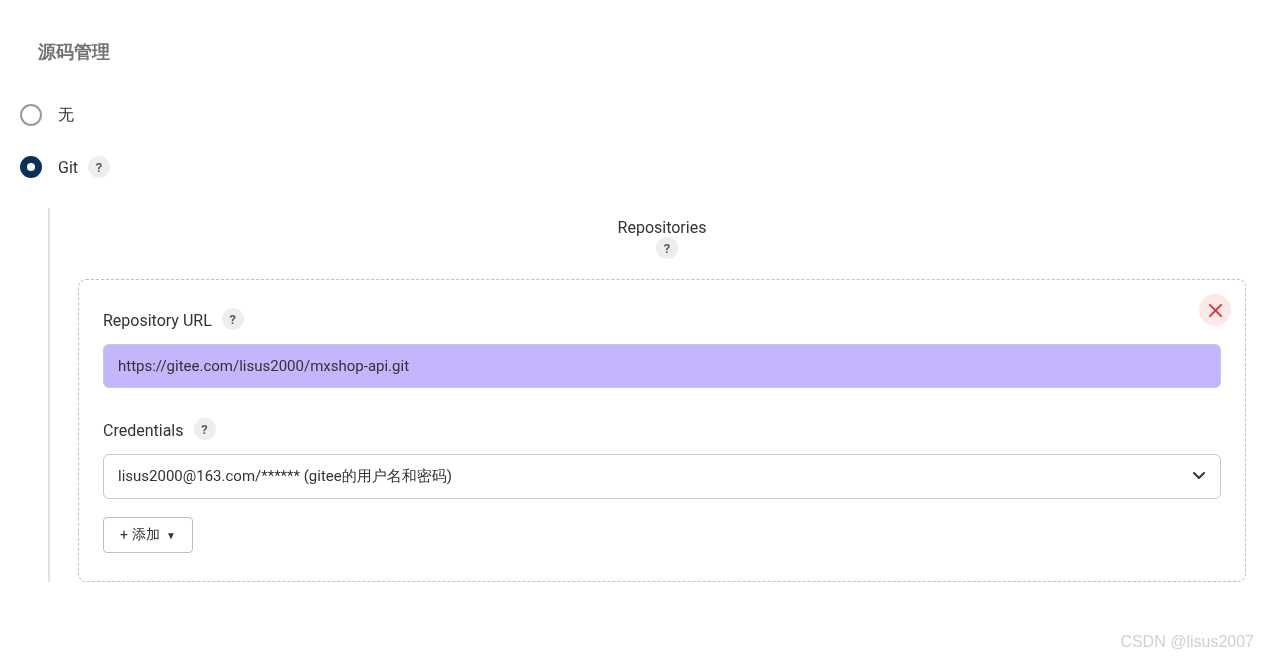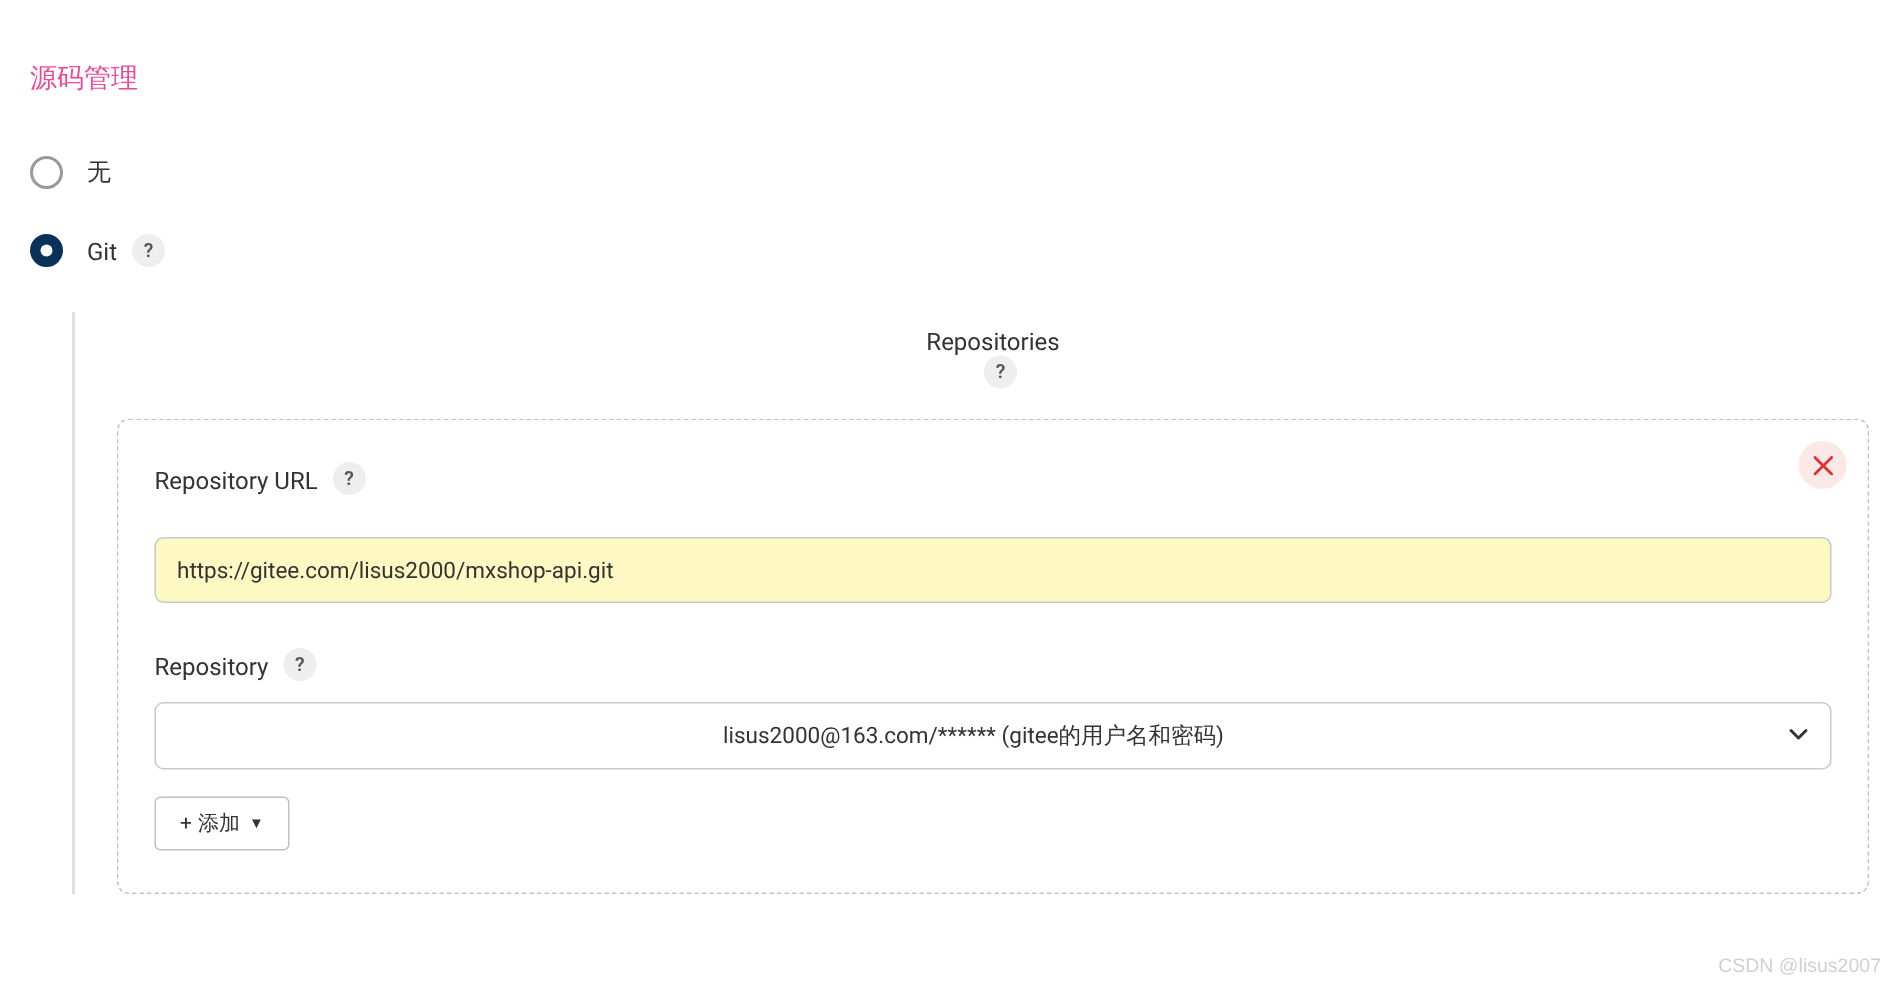--- a/index.html
+++ b/index.html
@@ -11,24 +11,25 @@
       font-family: -apple-system, BlinkMacSystemFont, "Segoe UI", Roboto, "Helvetica Neue", Arial, sans-serif;
       background: #ffffff;
       color: #333;
       padding: 20px;
       width: 1266px;
       height: 659px;
       position: relative;
     }
     .section-title {
       font-size: 18px;
-      font-weight: 400;
-      color: #ec4899;
+      font-weight: 700;
+      color: #737373;
       margin-bottom: 40px;
       margin-top: 20px;
+      margin-left: 18px;
     }
     .radio-option {
       display: flex;
       align-items: center;
       margin-bottom: 30px;
       cursor: pointer;
     }
     .radio-circle {
       width: 22px;
       height: 22px;
@@ -113,44 +114,42 @@
       align-items: flex-end;
       margin-bottom: 14px;
     }
     .text-input {
       width: 100%;
       padding: 12px 14px;
       font-size: 15px;
       border: 1px solid #c8c8c8;
       border-radius: 6px;
       color: #333;
-      background: #fef9c3;
+      background: #c4b5fd;
       outline: none;
       font-family: inherit;
-      margin-top: 14px;
     }
     .field-group {
       margin-bottom: 30px;
     }
     .select-wrapper {
       position: relative;
       width: 100%;
     }
     .select-input {
       width: 100%;
       padding: 12px 40px 12px 14px;
       font-size: 15px;
       border: 1px solid #c8c8c8;
       border-radius: 6px;
       color: #333;
       background: #fff;
       cursor: pointer;
       appearance: none;
       font-family: inherit;
-      text-align: center;
     }
     .select-chevron {
       position: absolute;
       right: 14px;
       top: 50%;
       transform: translateY(-50%);
       pointer-events: none;
     }
     .add-button {
       margin-top: 18px;
@@ -171,21 +170,21 @@
       margin-right: 2px;
     }
     .add-button .caret {
       font-size: 10px;
       margin-left: 4px;
     }
     .watermark {
       position: absolute;
       bottom: 8px;
       right: 12px;
-      font-size: 13px;
+      font-size: 16px;
       color: #d0d0d0;
       font-family: Arial, sans-serif;
     }
   </style>
 </head>
 <body>
 
 <h2 class="section-title">源码管理</h2>
 
 <div class="radio-option">
@@ -216,21 +215,21 @@
     <div class="field-group">
       <div class="field-label">
         <span>Repository URL</span>
         <span class="help-icon">?</span>
       </div>
       <input type="text" class="text-input" value="https://gitee.com/lisus2000/mxshop-api.git" style="">
     </div>
 
     <div class="field-group" style="margin-bottom:0;">
       <div class="field-label">
-        <span>Repository</span>
+        <span>Credentials</span>
         <span class="help-icon">?</span>
       </div>
       <div class="select-wrapper">
         <div class="select-input">lisus2000@163.com/****** (gitee的用户名和密码)</div>
         <span class="select-chevron">
           <svg width="16" height="16" viewBox="0 0 16 16">
             <path d="M3 6 L8 11 L13 6" fill="none" stroke="#333" stroke-width="2" stroke-linecap="round" stroke-linejoin="round"></path>
           </svg>
         </span>
       </div>

